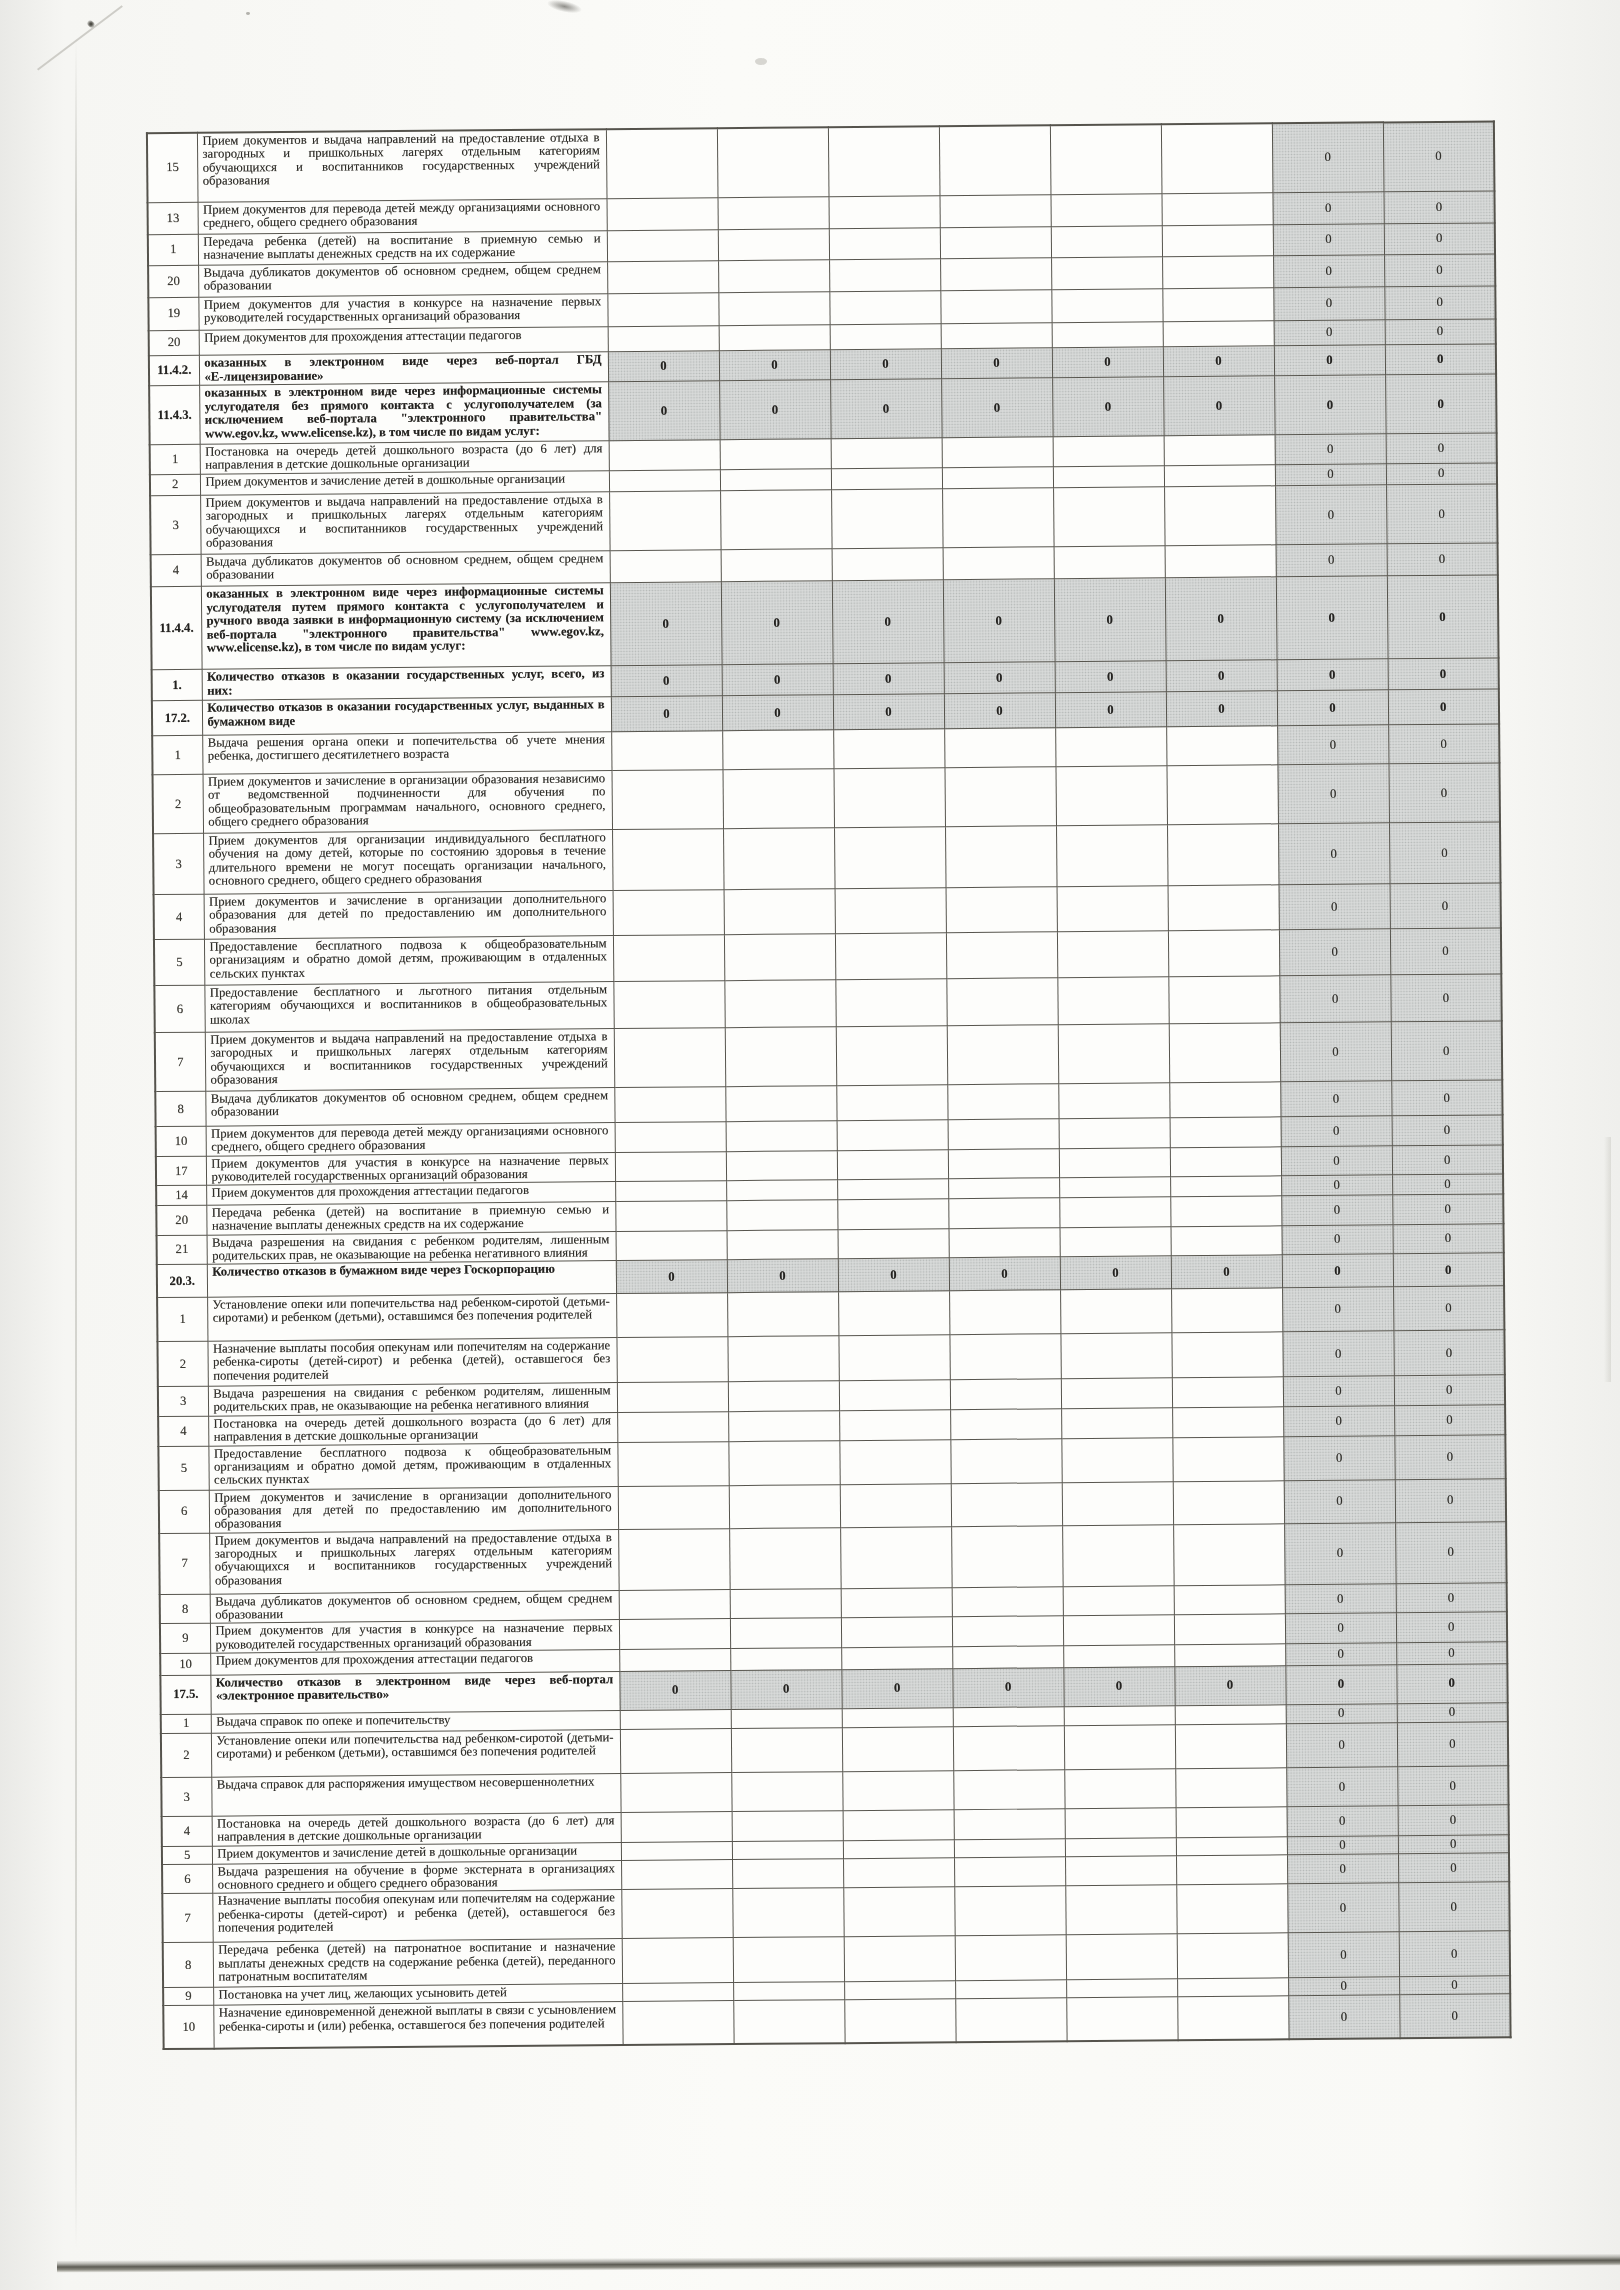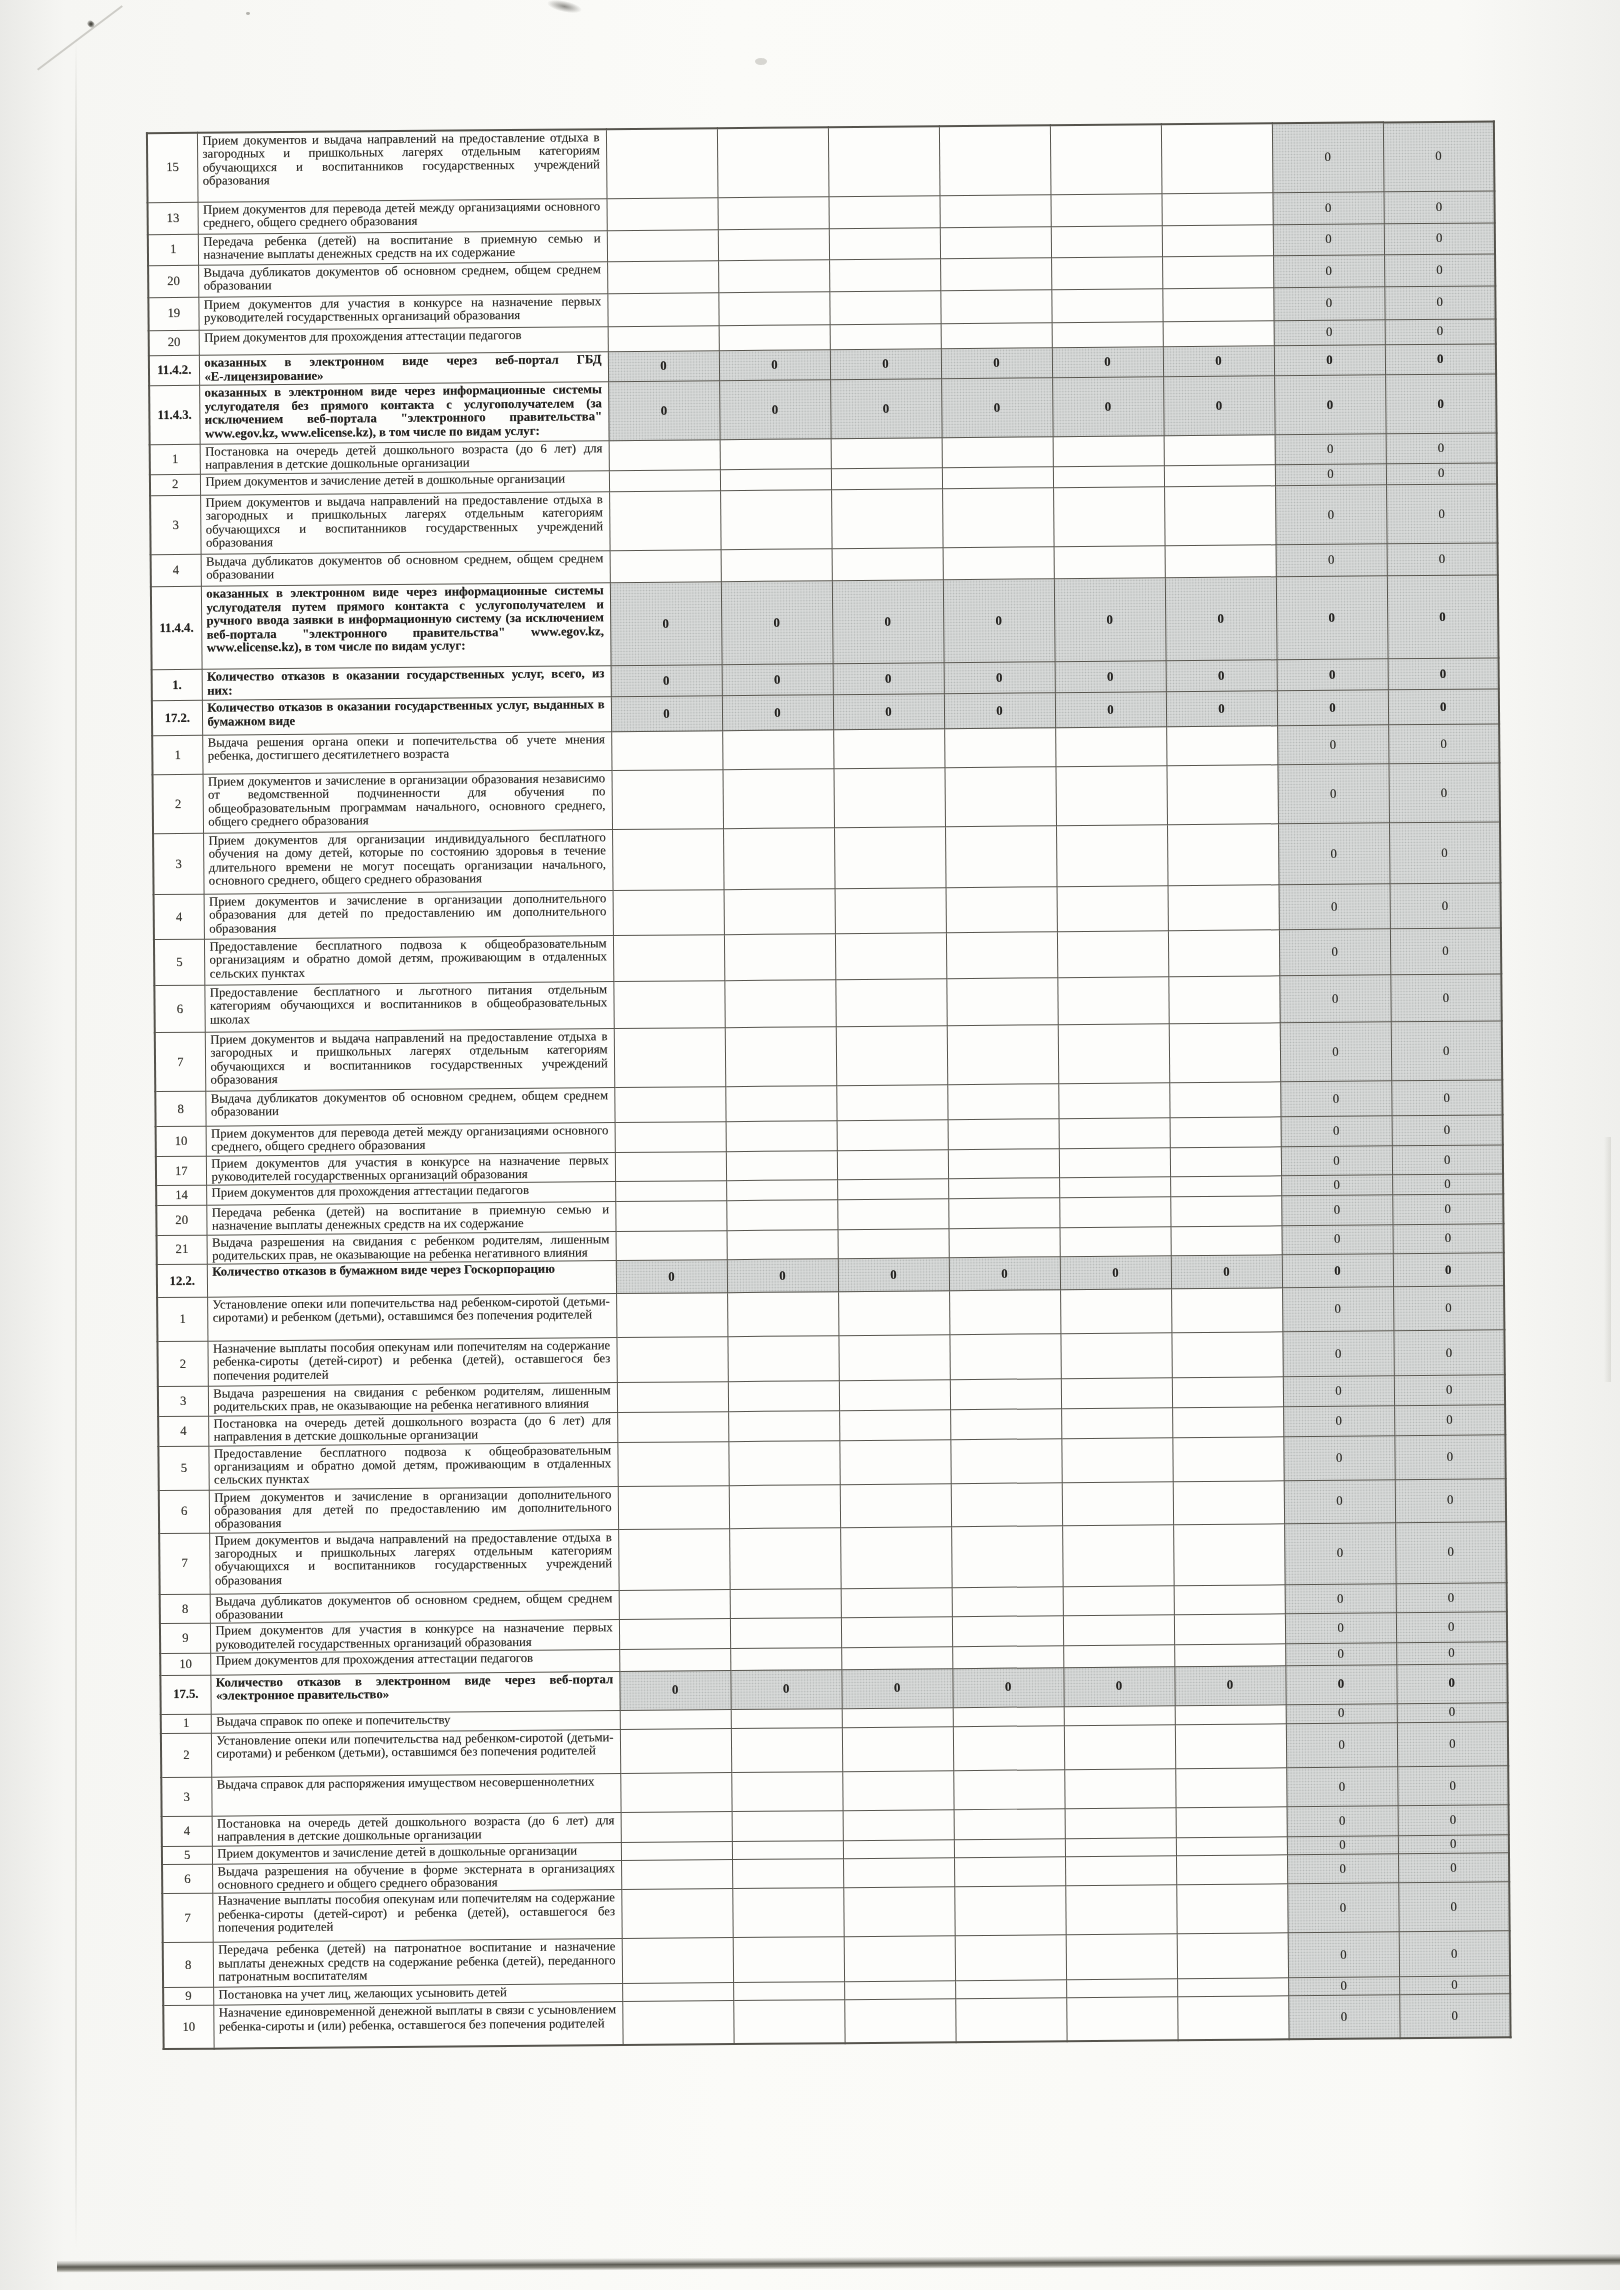--- a/index.html
+++ b/index.html
@@ -423,21 +423,21 @@
         <td class="val"></td>
         <td class="val"></td>
         <td class="val"></td>
         <td class="val"></td>
         <td class="val"></td>
         <td class="val"></td>
         <td class="val shade">0</td>
         <td class="val shade">0</td>
       </tr>
       <tr class="section" style="height: 33px;">
-        <td class="num">12.2.</td>
+        <td class="num">20.3.</td>
         <td class="desc">Количество отказов в бумажном виде через Госкорпорацию</td>
         <td class="val shade">0</td>
         <td class="val shade">0</td>
         <td class="val shade">0</td>
         <td class="val shade">0</td>
         <td class="val shade">0</td>
         <td class="val shade">0</td>
         <td class="val shade">0</td>
         <td class="val shade">0</td>
       </tr>

